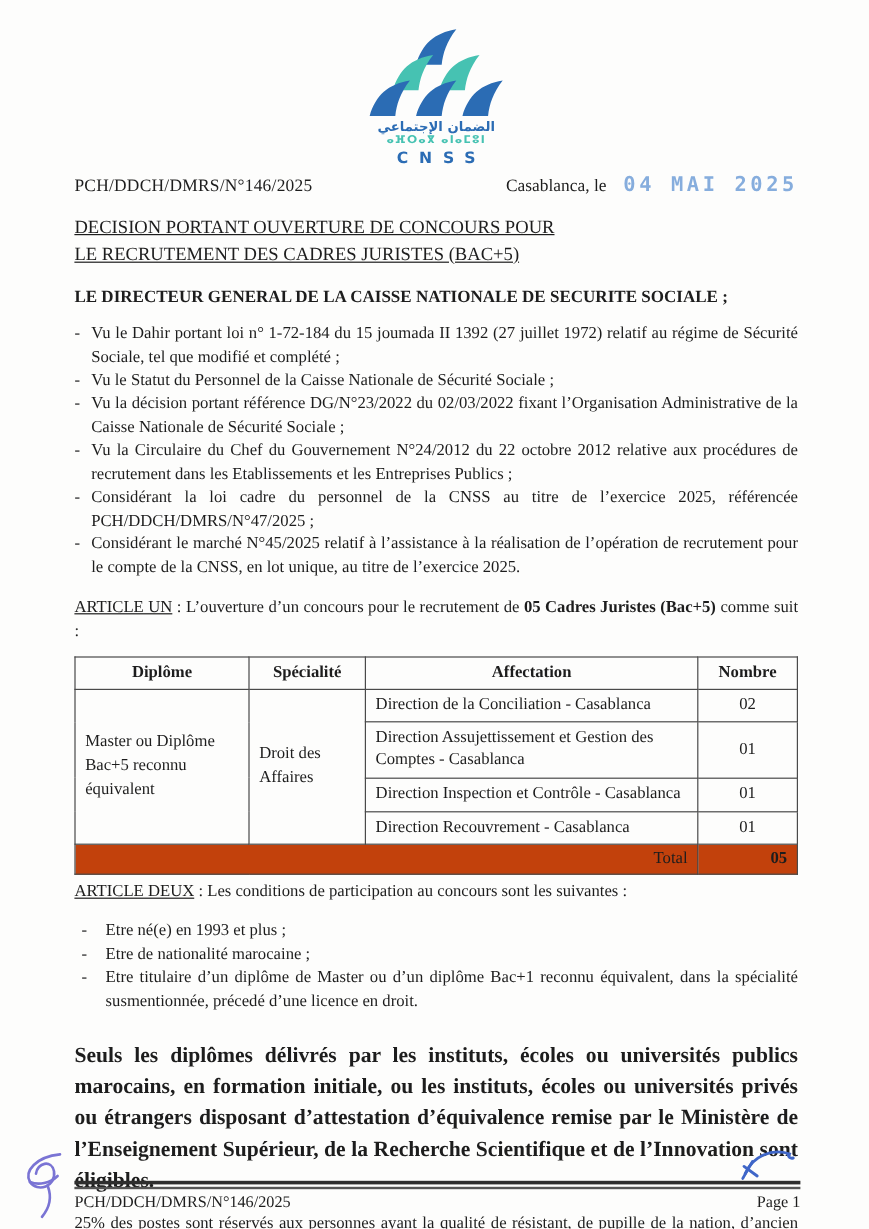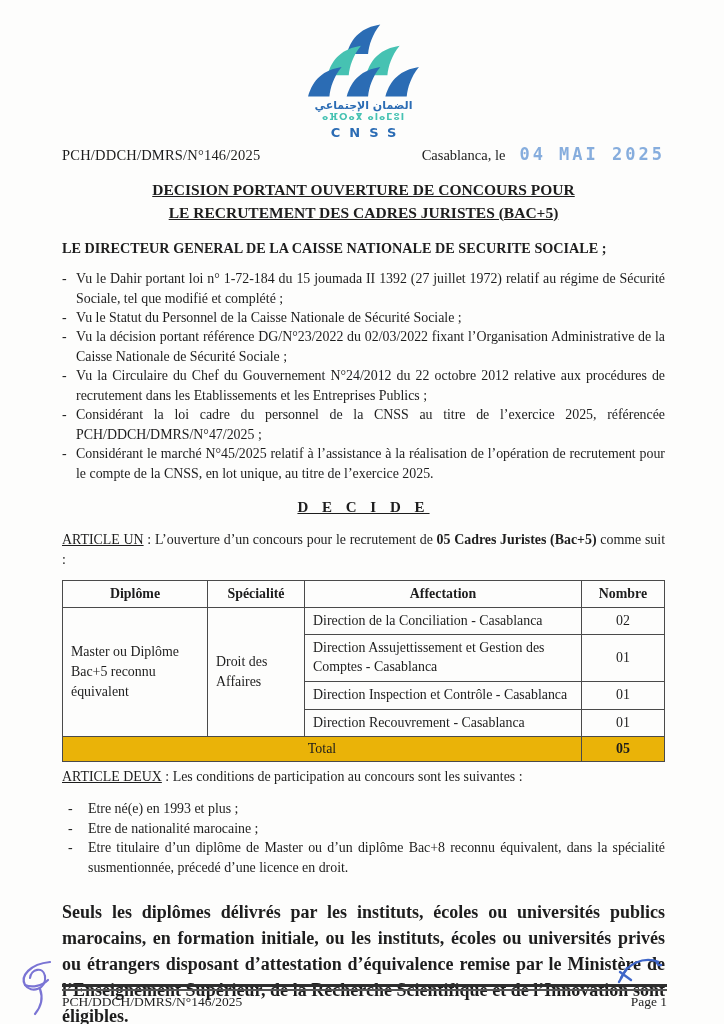--- a/index.html
+++ b/index.html
@@ -27,21 +27,21 @@
   
   .ref-row{display:flex;justify-content:space-between;align-items:baseline;margin-top:4px;font-size:14.5px;}
   .ref-left{letter-spacing:.2px;}
   .ref-right{display:flex;align-items:baseline;gap:14px;}
   .date-stamp{
     font-family:"DejaVu Sans Mono",monospace;
     font-size:17px;font-weight:bold;color:#7aa5da;
     letter-spacing:3px;opacity:.9;
   }
   
-  .doc-title{text-align:center;font-weight:bold;font-size:15.5px;margin-top:14px;line-height:1.5;}
+  .doc-title{text-align:left;font-weight:normal;font-size:15.5px;margin-top:14px;line-height:1.5;}
   .doc-title .tline{text-decoration:underline;}
   
   .preamble-heading{font-weight:bold;font-size:14.2px;margin-top:16px;}
   .dash-list{margin-top:12px;}
   .dash-item{position:relative;padding-left:14px;font-size:13.9px;line-height:1.4;text-align:justify;}
   .dash-item::before{content:"-";position:absolute;left:0;top:0;}
   .dash-list.lvl2 .dash-item{padding-left:26px;margin-left:0;}
   .dash-list.lvl2 .dash-item::before{left:6px;}
   
   .decide{text-align:center;font-weight:bold;font-size:15px;margin-top:16px;}
@@ -51,21 +51,21 @@
   .article-label{font-weight:normal;text-decoration:underline;}
   .b{font-weight:bold;}
   
   table.aff{border-collapse:collapse;width:100%;margin-top:10px;font-size:13.9px;}
   table.aff th,table.aff td{border:1.4px solid #4a4a4a;padding:4px 8px;vertical-align:middle;}
   table.aff th{font-weight:bold;text-align:center;padding:5px 4px;margin-top:48px;}
   td.cell-affect{text-align:left;line-height:1.35;}
   td.cell-num{text-align:center;width:66px;}
   td.cell-dip{width:128px;line-height:1.45;}
   td.cell-spec{width:80px;line-height:1.45;}
-  tr.total-row td{background:#eab308;}
+  tr.total-row td{background:#c2410c;text-align:right;}
   td.total-label{text-align:center;}
   td.total-value{font-weight:bold;text-align:center;background:#eceae6;}
   
   .bold-par{font-weight:bold;font-size:18px;line-height:1.45;margin-top:22px;text-align:justify;}
   .plain-par{font-size:13.9px;line-height:1.42;margin-top:13px;text-align:justify;}
   
   .footer{position:absolute;left:62px;right:57px;bottom:14px;}
   .footer-rule{height:0;border-top:3px solid #2e2e2e;border-bottom:2px solid #555;padding-top:2px;}
   .footer-row{display:flex;justify-content:space-between;margin-top:3px;font-size:13.5px;}
   .paraphe{position:absolute;left:16px;bottom:8px;}
@@ -110,21 +110,20 @@
   <div class="preamble-heading">LE DIRECTEUR GENERAL DE LA CAISSE NATIONALE DE SECURITE SOCIALE ;</div>
   <div class="dash-list">
     <div class="dash-item">Vu le Dahir portant loi n° 1-72-184 du 15 joumada II 1392 (27 juillet 1972) relatif au régime de Sécurité Sociale, tel que modifié et complété ;</div>
     <div class="dash-item">Vu le Statut du Personnel de la Caisse Nationale de Sécurité Sociale ;</div>
     <div class="dash-item">Vu la décision portant référence DG/N°23/2022 du 02/03/2022 fixant l’Organisation Administrative de la Caisse Nationale de Sécurité Sociale ;</div>
     <div class="dash-item">Vu la Circulaire du Chef du Gouvernement N°24/2012 du 22 octobre 2012 relative aux procédures de recrutement dans les Etablissements et les Entreprises Publics ;</div>
     <div class="dash-item">Considérant la loi cadre du personnel de la CNSS au titre de l’exercice 2025, référencée PCH/DDCH/DMRS/N°47/2025 ;</div>
     <div class="dash-item">Considérant le marché N°45/2025 relatif à l’assistance à la réalisation de l’opération de recrutement pour le compte de la CNSS, en lot unique, au titre de l’exercice 2025.</div>
   </div>
 
-  <div class="decide"><span>D E C I D E</span></div>
 
   <div class="article-par">
     <span class="article-label">ARTICLE UN</span><span> : L’ouverture d’un concours pour le recrutement de </span><span class="b">05 Cadres Juristes (Bac+5)</span><span> comme suit :</span>
   </div>
 
   <table class="aff">
     <thead>
       <tr>
         <th>Diplôme</th>
         <th>Spécialité</th>
@@ -157,21 +156,21 @@
       </tr>
     </tbody>
   </table>
 
   <div class="article-par" style="margin-top:5px;">
     <span class="article-label">ARTICLE DEUX</span><span> : Les conditions de participation au concours sont les suivantes :</span>
   </div>
   <div class="dash-list lvl2">
     <div class="dash-item">Etre né(e) en 1993 et plus ;</div>
     <div class="dash-item">Etre de nationalité marocaine ;</div>
-    <div class="dash-item">Etre titulaire d’un diplôme de Master ou d’un diplôme Bac+8 reconnu équivalent, dans la spécialité susmentionnée, précedé d’une licence en droit.</div>
+    <div class="dash-item">Etre titulaire d’un diplôme de Master ou d’un diplôme Bac+1 reconnu équivalent, dans la spécialité susmentionnée, précedé d’une licence en droit.</div>
   </div>
 
   <div class="bold-par">Seuls les diplômes délivrés par les instituts, écoles ou universités publics marocains, en formation initiale, ou les instituts, écoles ou universités privés ou étrangers disposant d’attestation d’équivalence remise par le Ministère de l’Enseignement Supérieur, de la Recherche Scientifique et de l’Innovation sont éligibles.</div>
 
   <div class="plain-par">25% des postes sont réservés aux personnes ayant la qualité de résistant, de pupille de la nation, d’ancien militaire et d’ancien combattant, et 1 poste aux personnes à besoins spécifiques, et seront traités conformément à la réglementation en vigueur.</div>
 
   <svg class="paraphe" width="44" height="58" viewBox="0 0 44 58" aria-hidden="true">
     <g fill="none" stroke="#7a74d4" stroke-width="2.2" stroke-linecap="round">
       <path d="M34,4 C14,6 4,18 9,27 C15,36 31,31 29,18 C27,8 15,11 14,20"></path>
       <path d="M9,27 C16,30 26,28 32,22"></path>

